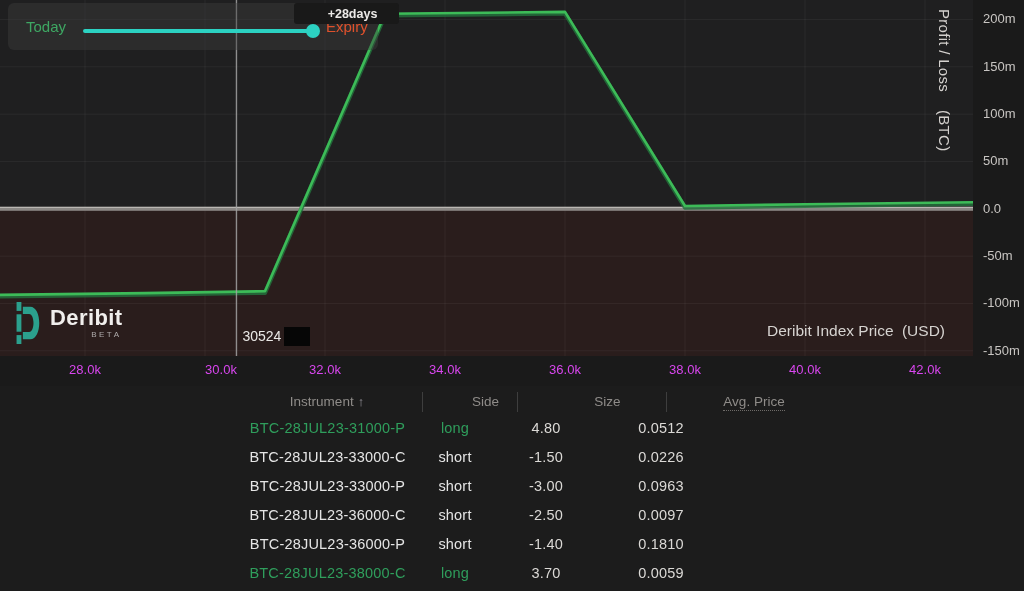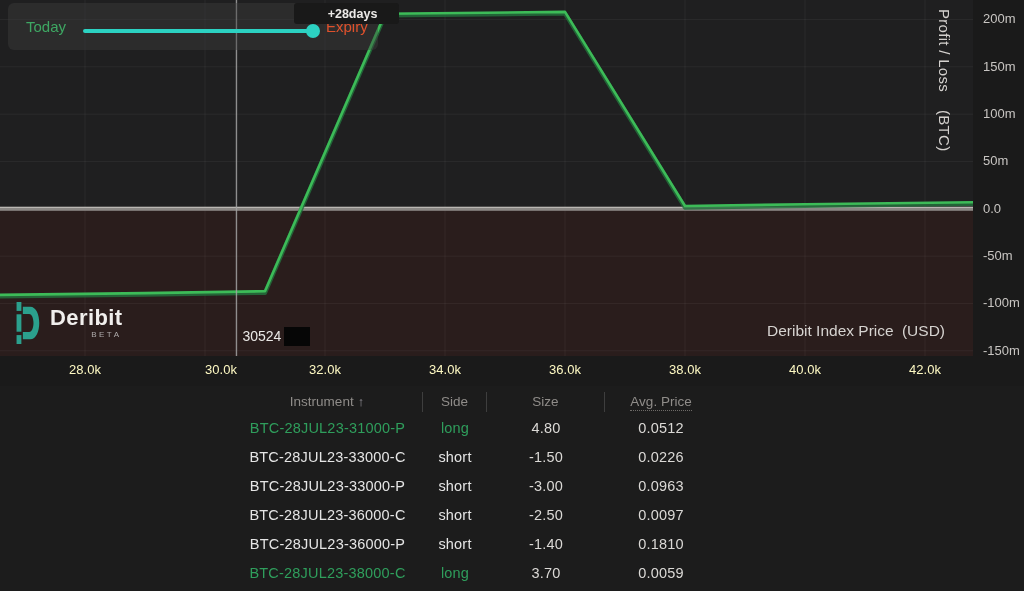--- a/index.html
+++ b/index.html
@@ -14,21 +14,21 @@
   #plot{position:absolute;left:0;top:0;display:block;}
   #y-ticks{position:absolute;left:983px;top:0;width:41px;height:356px;}
   .y-tick{position:absolute;left:0;font-size:13px;color:#c8c5c2;white-space:nowrap;}
   #y-axis-title{
     position:absolute;left:936px;top:9px;height:170px;
     writing-mode:vertical-rl;font-size:15px;color:#d4d1ce;letter-spacing:.3px;white-space:nowrap;
   }
   #y-axis-title .unit{margin-top:13px;}
   
   #x-axis{position:absolute;left:0;top:356px;width:1024px;height:30px;background:#1a1a1a;}
-  .x-tick{position:absolute;top:6px;transform:translateX(-50%);font-size:13px;color:#fef9c3;}
+  .x-tick{position:absolute;top:6px;transform:translateX(-50%);font-size:13px;color:#d946ef;}
   
   #slider-panel{
     position:absolute;left:8px;top:3px;width:370px;height:47px;border-radius:6px;
     background:rgba(62,62,62,.42);
   }
   #today-label{position:absolute;left:18px;top:15px;font-size:15px;color:#3ea763;}
   #slider-track{position:absolute;left:75px;top:26px;width:231px;height:4px;border-radius:2px;background:#2cd2c2;}
   #slider-handle{position:absolute;left:298px;top:21px;width:14px;height:14px;border-radius:50%;background:#2cd2c2;}
   #expiry-label{position:absolute;left:318px;top:15px;font-size:15px;color:#df512c;}
   #days-tooltip{
@@ -43,21 +43,21 @@
   
   #logo{position:absolute;left:10px;top:302px;display:flex;align-items:center;}
   #logo .wordmark{display:flex;flex-direction:column;margin-left:8px;}
   #logo .brand{font-size:22px;font-weight:bold;color:#f1efed;letter-spacing:.4px;line-height:22px;}
   #logo .beta{font-size:8px;letter-spacing:2.5px;color:#aeabab;align-self:flex-end;margin-top:1px;padding-right:1px;}
   
   #index-label{position:absolute;left:767px;top:322px;font-size:15.5px;color:#d6d3d0;white-space:nowrap;}
   #index-label .unit{margin-left:4px;}
   
   #positions{position:absolute;left:232px;top:391px;}
-  .thead{display:grid;grid-template-columns:191px 64px 118px 112px;height:22px;align-items:center;}
+  .thead{display:grid;grid-template-columns:191px 64px 118px 112px;height:22px;align-items:center;gap:31px;}
   .thead .hc{
     text-align:center;font-size:13.5px;color:#8f8c89;height:20px;line-height:20px;
   }
   .thead .hc.sep{border-right:1px solid #3e3e3e;}
   .thead .dotted{border-bottom:1px dotted #6e6b68;padding-bottom:1px;}
   .thead .arrow{color:#9a97a0;font-size:13px;margin-left:4px;}
   .trow{display:grid;grid-template-columns:191px 64px 118px 112px;height:29px;align-items:center;}
   .trow .c{text-align:center;font-size:14.5px;color:#dbd9d6;letter-spacing:.2px;}
   .trow[data-side="long"]  .dir{color:#2f9e5c;}
   .trow[data-side="short"] .dir{color:#e5e5e5;}

